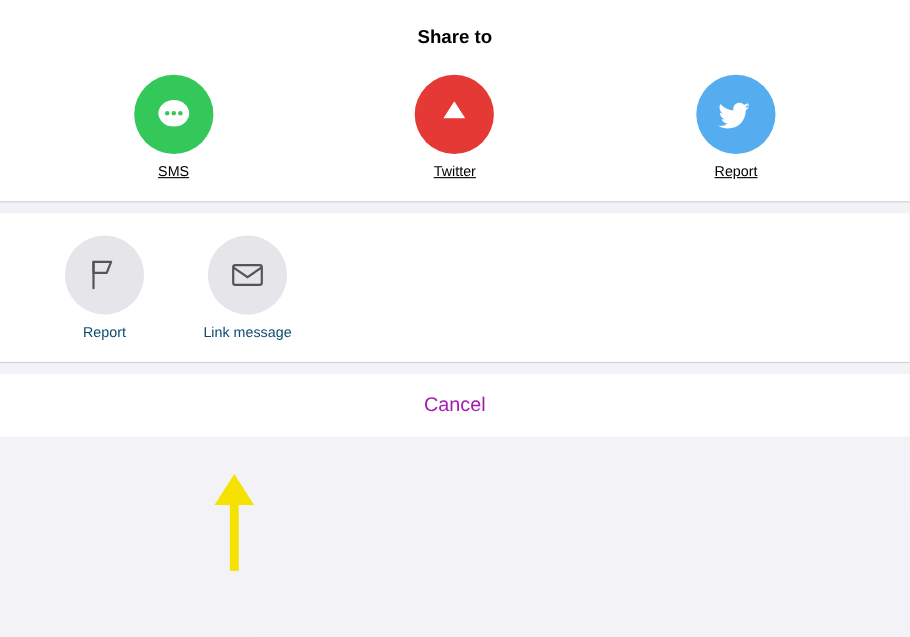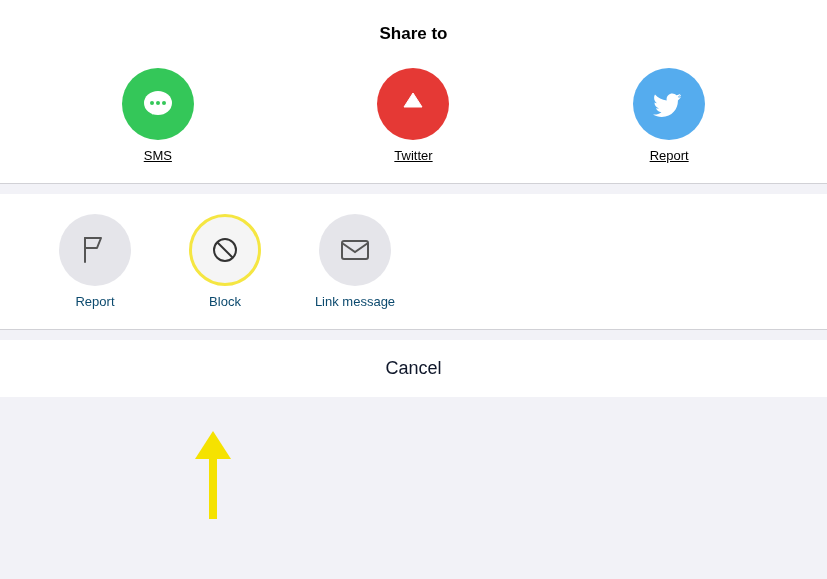--- a/index.html
+++ b/index.html
@@ -138,21 +138,21 @@
       padding: 18px 20px;
       display: flex;
       align-items: center;
       justify-content: center;
       position: relative;
     }
 
     .cancel-label {
       font-size: 18px;
       font-weight: 400;
-      color: #0f172a;
+      color: #a21caf;
     }
 
     .arrow-container {
       position: absolute;
       bottom: 60px;
       left: 195px;
       display: flex;
       flex-direction: column;
       align-items: center;
       z-index: 10;
@@ -234,29 +234,20 @@
       <div class="action-item">
         <div class="action-circle">
           <svg width="36" height="36" viewBox="0 0 36 36" fill="none">
             <path d="M8 6H24L20 16H8V6Z" stroke="#555" stroke-width="2" stroke-linejoin="round" fill="none"></path>
             <path d="M8 6V30" stroke="#555" stroke-width="2" stroke-linecap="round"></path>
           </svg>
         </div>
         <span class="action-label">Report</span>
       </div>
 
-      <div class="action-item">
-        <div class="action-circle highlighted">
-          <svg width="36" height="36" viewBox="0 0 36 36" fill="none">
-            <circle cx="18" cy="18" r="11" stroke="#333" stroke-width="2"></circle>
-            <line x1="10" y1="10" x2="26" y2="26" stroke="#333" stroke-width="2"></line>
-          </svg>
-        </div>
-        <span class="action-label">Block</span>
-      </div>
 
       <div class="action-item">
         <div class="action-circle">
           <svg width="36" height="36" viewBox="0 0 36 36" fill="none">
             <rect x="5" y="9" width="26" height="18" rx="2" stroke="#555" stroke-width="2" fill="none"></rect>
             <path d="M5 11L18 20L31 11" stroke="#555" stroke-width="2"></path>
           </svg>
         </div>
         <span class="action-label">Link message</span>
       </div>

